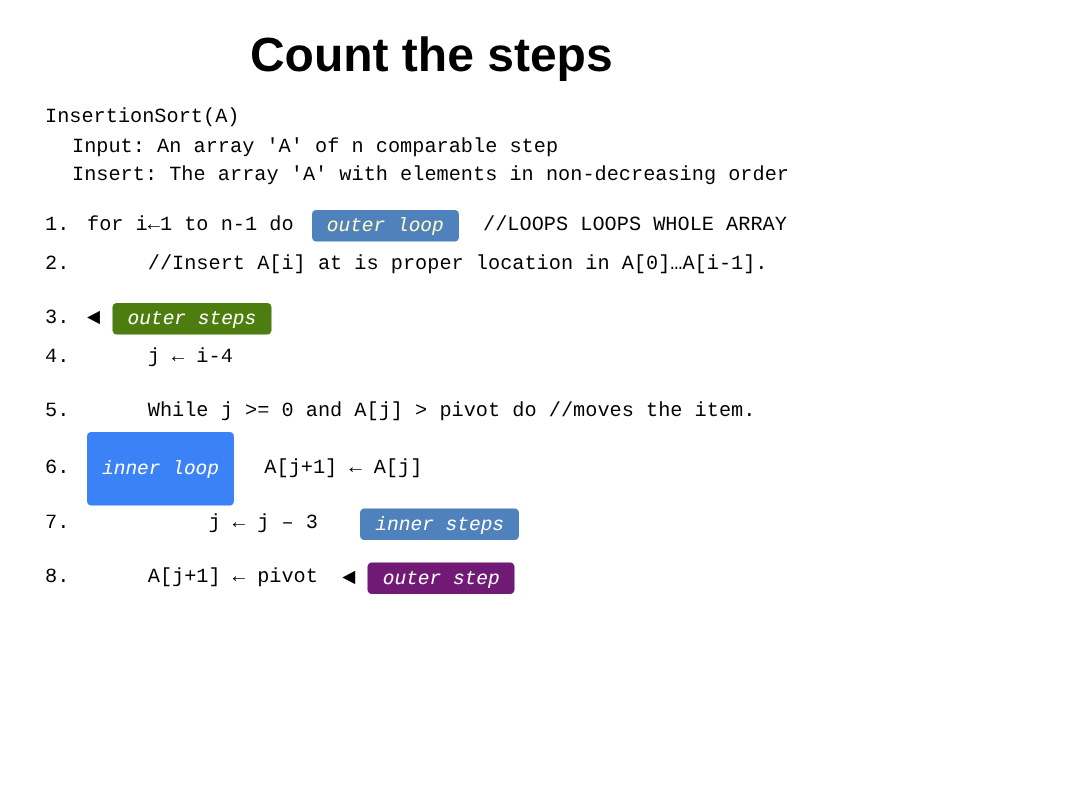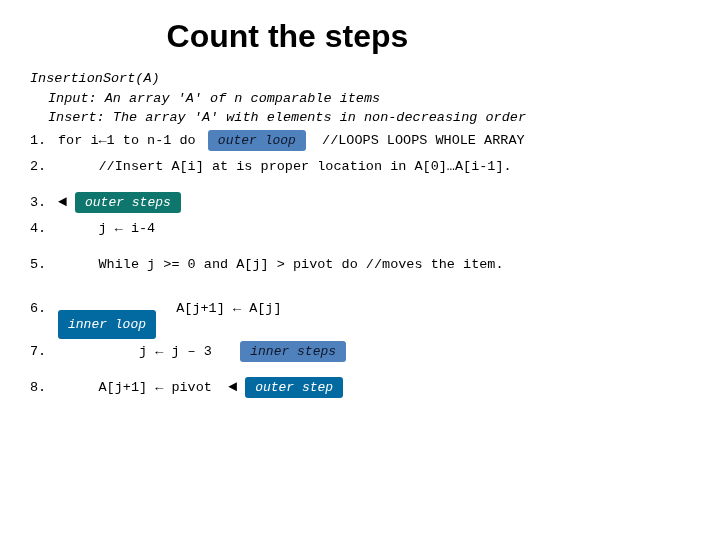--- a/index.html
+++ b/index.html
@@ -21,21 +21,21 @@
       font-size: 32px;
       font-weight: bold;
       color: #000;
       margin-bottom: 14px;
     }
     .algo-header {
       font-family: 'Courier New', monospace;
       font-size: 13.5px;
       color: #000;
       line-height: 1.45;
-      font-style: italic;
+      margin-bottom: 10px;
     }
     .algo-header .indent {
       margin-left: 18px;
     }
     .code-block {
       font-family: 'Courier New', monospace;
       font-size: 13.5px;
       color: #000;
       position: relative;
     }
@@ -56,63 +56,62 @@
       display: inline-block;
       padding: 3px 10px;
       border-radius: 3px;
       font-size: 13px;
       font-weight: normal;
       font-style: italic;
       margin-left: 4px;
     }
     .label-outer-loop {
       background: #4f81bd;
-      color: #0f172a;
+      color: #fef9c3;
     }
     .label-outer-steps {
-      background: #0f766e;
+      background: #4d7c0f;
       color: #fff;
     }
     .label-inner-steps {
       background: #4f81bd;
-      color: #0f172a;
+      color: #ffffff;
     }
     .label-outer-step {
-      background: #0369a1;
+      background: #701a75;
       color: #fff;
     }
     .arrow-left {
       display: inline-block;
       margin-right: 4px;
       font-size: 15px;
     }
     .spacer {
       height: 10px;
     }
     .inner-loop-box {
       display: inline-block;
-      padding: 7px 10px;
-      background: #0369a1;
+      padding: 17px 10px;
+      background: #3b82f6;
       color: #fff;
       border-radius: 3px;
       font-size: 13px;
       font-style: italic;
       margin-right: 4px;
-      margin-top: 32px;
     }
   </style>
 </head>
 <body>
 
 <div class="page">
   <div class="title">Count the steps</div>
 
   <div class="algo-header">
     <div>InsertionSort(A)</div>
-    <div class="indent">  Input: An array 'A' of n comparable items</div>
+    <div class="indent">  Input: An array 'A' of n comparable step</div>
     <div class="indent">  Insert: The array 'A' with elements in non-decreasing order</div>
   </div>
 
   <div class="code-block">
 
     <div class="code-line">
       <span class="line-num">1.</span>
       <span class="code-text">for i←1 to n-1 do </span>
       <span class="label-box label-outer-loop">outer loop</span>
       <span class="code-text">  //LOOPS LOOPS WHOLE ARRAY</span>

